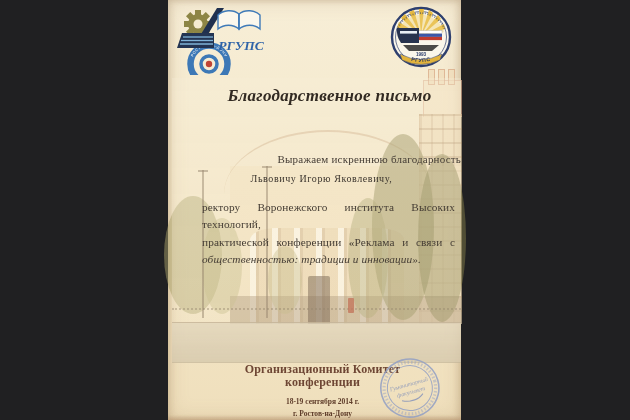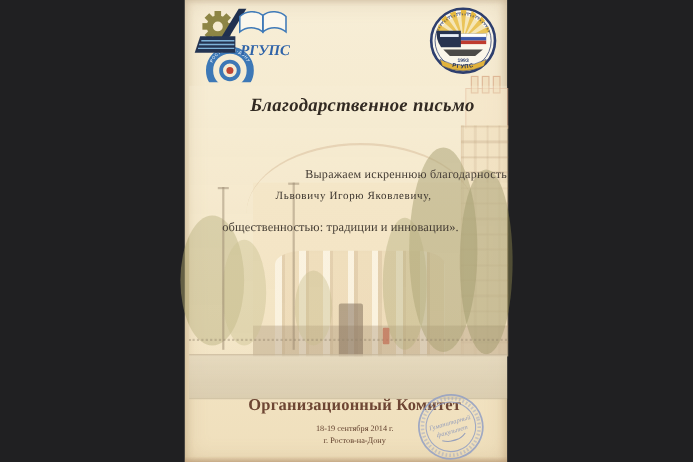--- a/index.html
+++ b/index.html
@@ -55,27 +55,27 @@
   }
   .recipient{
     position:absolute;z-index:3;left:0;top:173px;width:100%;padding-left:14px;box-sizing:border-box;
     text-align:center;font-size:10px;color:#3b342d;letter-spacing:.6px;
   }
   .paragraph{
     position:absolute;z-index:3;left:34px;right:6px;top:199px;
     font-size:11.3px;color:#453d34;line-height:17.3px;letter-spacing:.1px;
   }
   .pline{text-align:justify;text-align-last:justify;}
-  .pline-last{text-align:justify;text-align-last:left;}
+  .pline-last{text-align:justify;text-align-last:left;font-style:italic;}
   .footer{
     position:absolute;z-index:3;left:0;top:363px;width:100%;padding-left:16px;box-sizing:border-box;
     text-align:center;color:#6e4634;
   }
-  .committee{font-size:15px;font-weight:bold;line-height:12.5px;letter-spacing:.2px;}
-  .dateline{margin-top:9px;font-size:7.5px;font-weight:normal;color:#5e3c2a;line-height:9.5px;}
+  .committee{font-size:12px;font-weight:bold;line-height:12.5px;letter-spacing:.2px;}
+  .dateline{margin-top:9px;font-size:7.5px;font-weight:bold;color:#5e3c2a;line-height:9.5px;}
 
   
   .logo-left{position:absolute;z-index:4;left:3px;top:7px;width:96px;height:68px;overflow:hidden;}
   .logo-right{position:absolute;z-index:4;left:217px;top:6px;width:72px;height:63px;}
   .stamp{position:absolute;z-index:4;left:211px;top:357px;width:62px;height:63px;overflow:hidden;opacity:.85;}
   .stamp svg{transform:rotate(-16deg);}
 </style>
 </head>
 <body>
 
@@ -183,25 +183,28 @@
           <textPath href="#bannerArc" startOffset="50%" text-anchor="middle">РГУПС</textPath>
         </text>
       </g>
     </svg>
   </div>
 
   <h1 class="title">Благодарственное письмо</h1>
   <div class="intro">Выражаем искреннюю благодарность</div>
   <div class="recipient">Львовичу Игорю Яковлевичу,</div>
   <div class="paragraph">
+    <div class="pline">ректору Воронежского института Высоких технологий,</div>
+    <div class="pline">практической конференции «Реклама и связи с</div>
     <div class="pline-last">общественностью: традиции и инновации».</div>
   </div>
 
   <div class="footer">
     <div class="committee">Организационный Комитет</div>
+    <div class="committee">конференции</div>
     <div class="dateline">18-19 сентября 2014 г.</div>
     <div class="dateline" style="margin-top:2px">г. Ростов-на-Дону</div>
   </div>
 
   <div class="stamp">
     <svg width="62" height="63" viewBox="0 0 62 63">
       <circle cx="31" cy="31" r="29" fill="none" stroke="#93a0c4" stroke-width="1.6"></circle>
       <circle cx="31" cy="31" r="22.5" fill="none" stroke="#93a0c4" stroke-width="1"></circle>
       <circle cx="31" cy="31" r="25.8" fill="none" stroke="#93a0c4" stroke-width="3.2" stroke-dasharray="1.5 1.9" opacity=".55"></circle>
       <text x="31" y="29" text-anchor="middle" font-size="6" font-style="italic" fill="#8794ba" font-family="Liberation Serif, serif">Гуманитарный</text>

